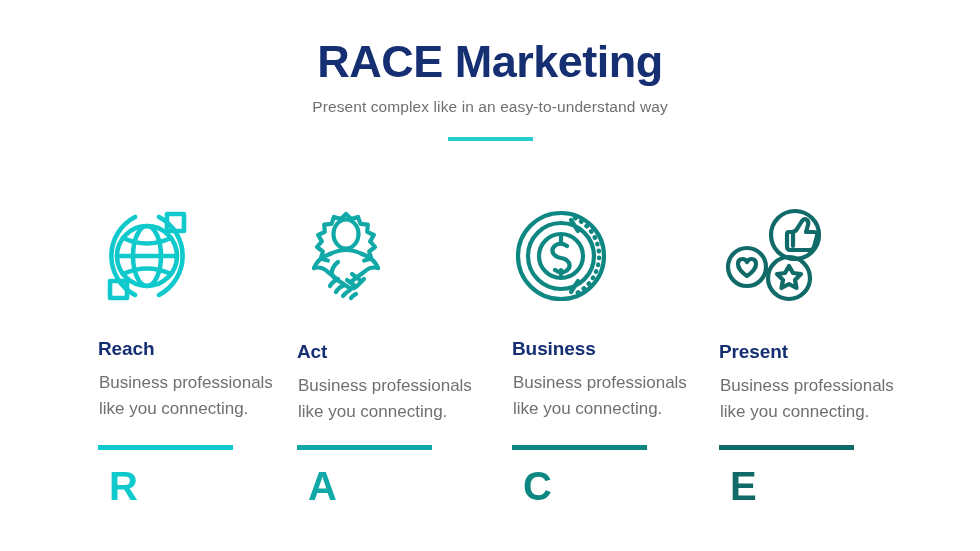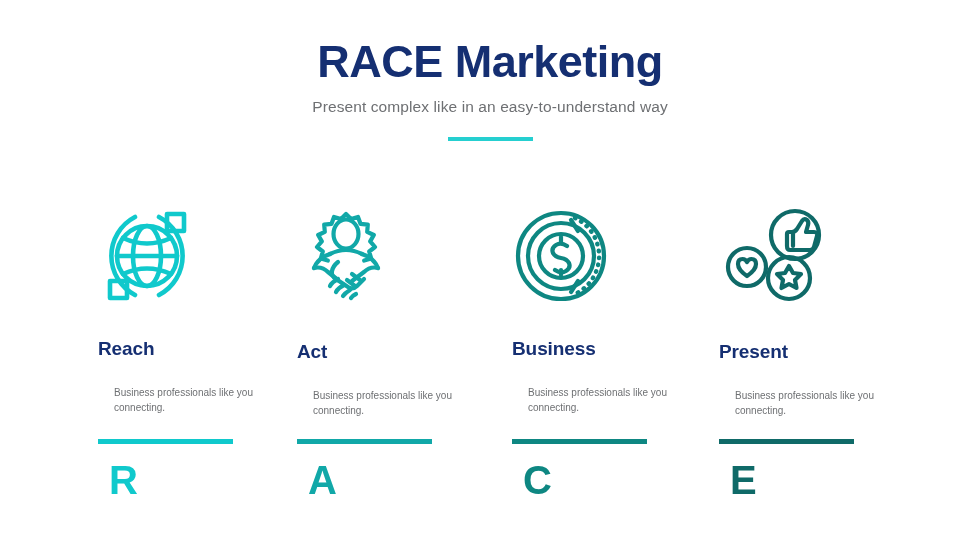--- a/index.html
+++ b/index.html
@@ -81,24 +81,24 @@
     line-height: 1;
     padding-left: 3px;
   }
   
   .col-0 .col-heading,
   .col-2 .col-heading { padding-top: 22px; }
   .col-1 .col-heading,
   .col-3 .col-heading { padding-top: 25px; }
 
   .col-body {
-    margin: 16px;
+    margin: 1px;
     padding-top: 11px;
     padding-left: 3px;
-    font-size: 10px;
+    font-size: 17px;
     line-height: 1.5;
     color: #6e7073;
     max-width: 180px;
   }
 
   .letter-bar {
     height: 5px;
     width: 135px;
     margin-left: 3px;
   }

